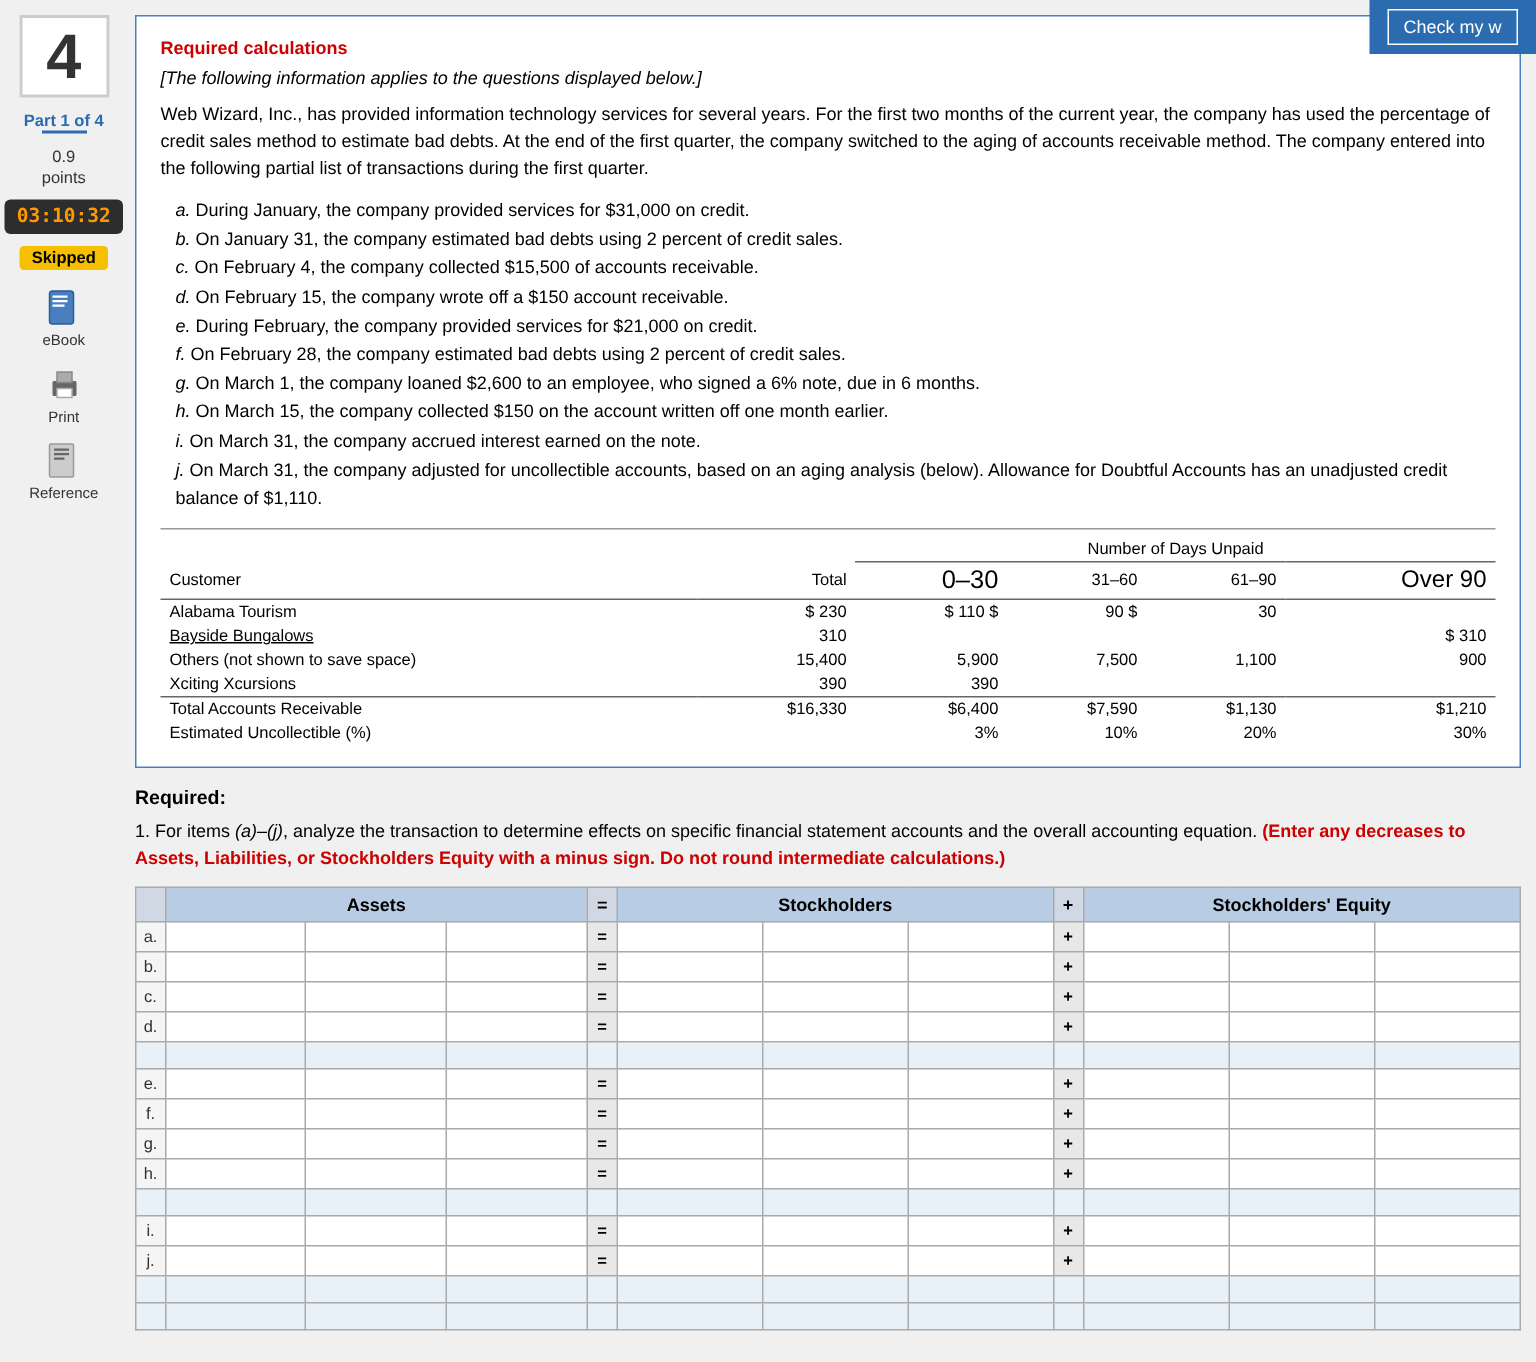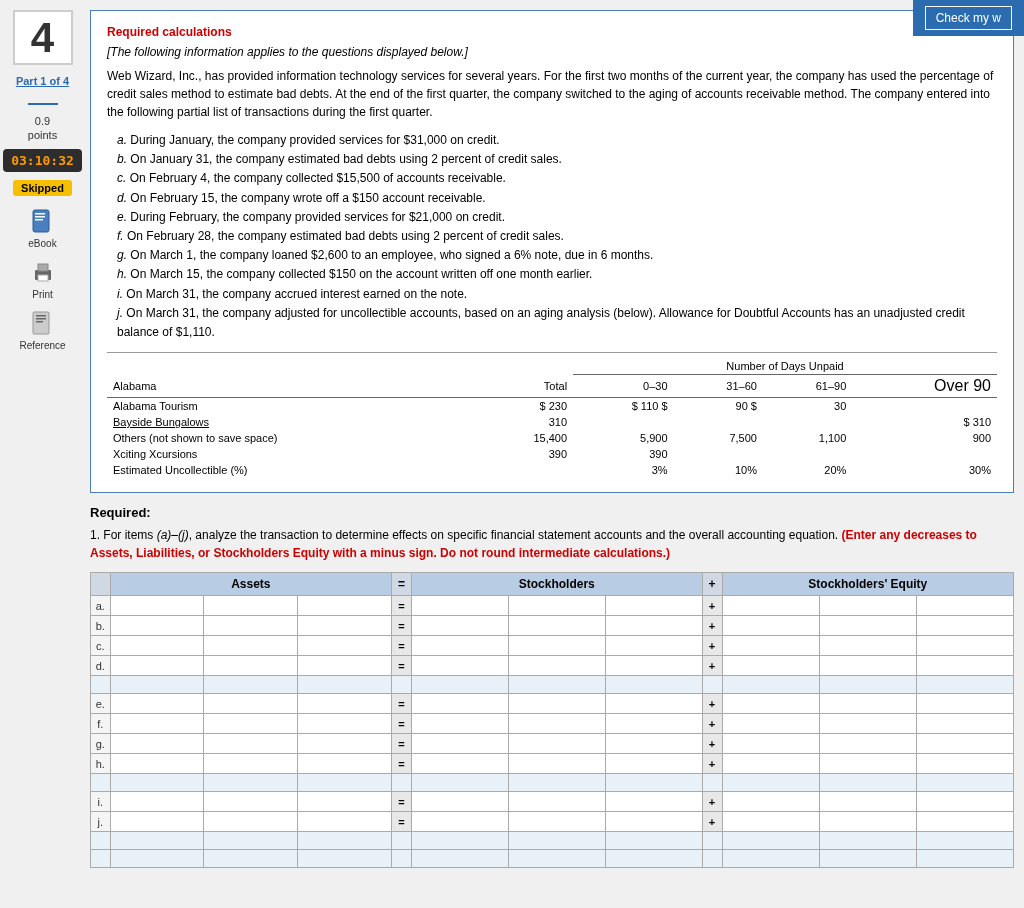--- a/index.html
+++ b/index.html
@@ -16,21 +16,21 @@
 
     .left-sidebar {
       width: 85px; min-width: 85px; padding: 10px 5px; display: flex; flex-direction: column; align-items: center; background: #f0f0f0;
     }
 
     .question-number {
       font-size: 42px; font-weight: bold; color: #333; border: 2px solid #ccc; background: #fff;
       width: 60px; height: 55px; display: flex; align-items: center; justify-content: center; margin-bottom: 10px;
     }
 
-    .part-label { color: #2b6cb0; font-size: 11px; font-weight: bold; margin-bottom: 16px; text-decoration: underline; }
+    .part-label { color: #2b6cb0; font-size: 11px; font-weight: bold; margin-bottom: 0; }
     .part-underline { width: 30px; height: 2px; background: #2b6cb0; margin-bottom: 10px; }
 
     .points-label { font-size: 11px; color: #333; margin-bottom: 2px; }
     .points-value { font-size: 11px; color: #333; margin-bottom: 8px; }
 
     .timer-box {
       background: #2d2d2d; color: #ff9900; font-size: 13px; font-weight: bold;
       padding: 4px 8px; border-radius: 4px; margin-bottom: 8px; font-family: monospace;
     }
 
@@ -188,23 +188,23 @@
       </ul>
 
       <div class="aging-table-wrapper">
         <table class="aging-table">
           <thead>
             <tr>
               <td colspan="2" style="border:none; padding:2px;"></td>
               <td colspan="4" style="text-align:center; font-size:11px; border-bottom:1px solid #666; padding-bottom:2px;">Number of Days Unpaid</td>
             </tr>
             <tr style="border-bottom:1px solid #666;">
-              <td class="aging-label" style="font-size:11px; padding:2px 6px;">Alabama</td>
+              <td class="aging-label" style="font-size:11px; padding:2px 6px;">Customer</td>
               <td class="aging-col" style="font-size:11px; padding:2px 6px;">Total</td>
-              <td class="aging-col" style="font-size:11px; padding:2px 6px;">0–30</td>
+              <td class="aging-col" style="font-size:17px; padding:2px 6px;">0–30</td>
               <td class="aging-col" style="font-size:11px; padding:2px 6px;">31–60</td>
               <td class="aging-col" style="font-size:11px; padding:2px 6px;">61–90</td>
               <td class="aging-col" style="font-size:16px; padding:2px 6px;">Over 90</td>
             </tr>
           </thead>
           <tbody>
             <tr>
               <td class="aging-label" style="padding:2px 6px;">Alabama Tourism</td>
               <td class="aging-col">$ 230</td>
               <td class="aging-col">$ 110 $</td>
@@ -229,20 +229,28 @@
               <td class="aging-col">900</td>
             </tr>
             <tr>
               <td class="aging-label" style="padding:2px 6px;">Xciting Xcursions</td>
               <td class="aging-col">390</td>
               <td class="aging-col">390</td>
               <td class="aging-col"></td>
               <td class="aging-col"></td>
               <td class="aging-col"></td>
             </tr>
+            <tr style="border-top:1px solid #666;">
+              <td class="aging-label" style="padding:2px 6px;">Total Accounts Receivable</td>
+              <td class="aging-col">$16,330</td>
+              <td class="aging-col">$6,400</td>
+              <td class="aging-col">$7,590</td>
+              <td class="aging-col">$1,130</td>
+              <td class="aging-col">$1,210</td>
+            </tr>
             <tr>
               <td class="aging-label" style="padding:2px 6px;">Estimated Uncollectible (%)</td>
               <td class="aging-col"></td>
               <td class="aging-col">3%</td>
               <td class="aging-col">10%</td>
               <td class="aging-col">20%</td>
               <td class="aging-col">30%</td>
             </tr>
           </tbody>
         </table>

